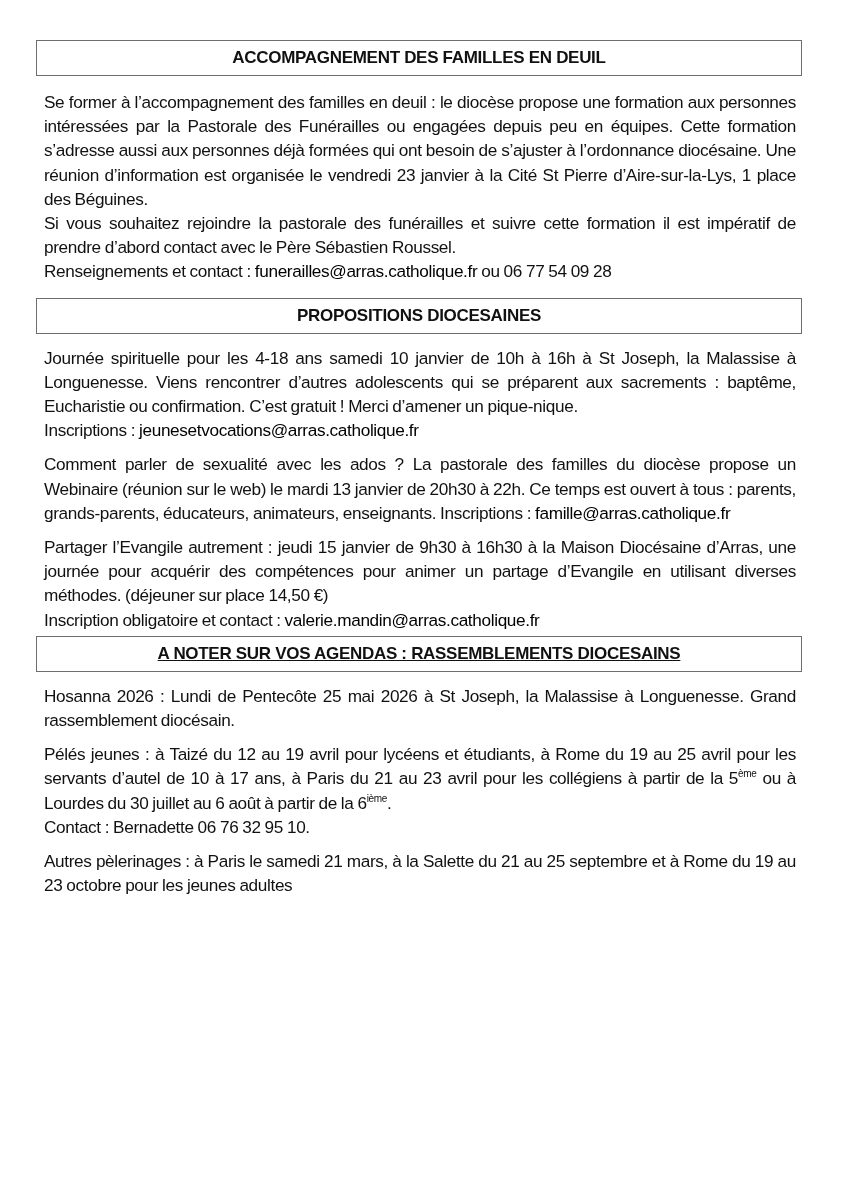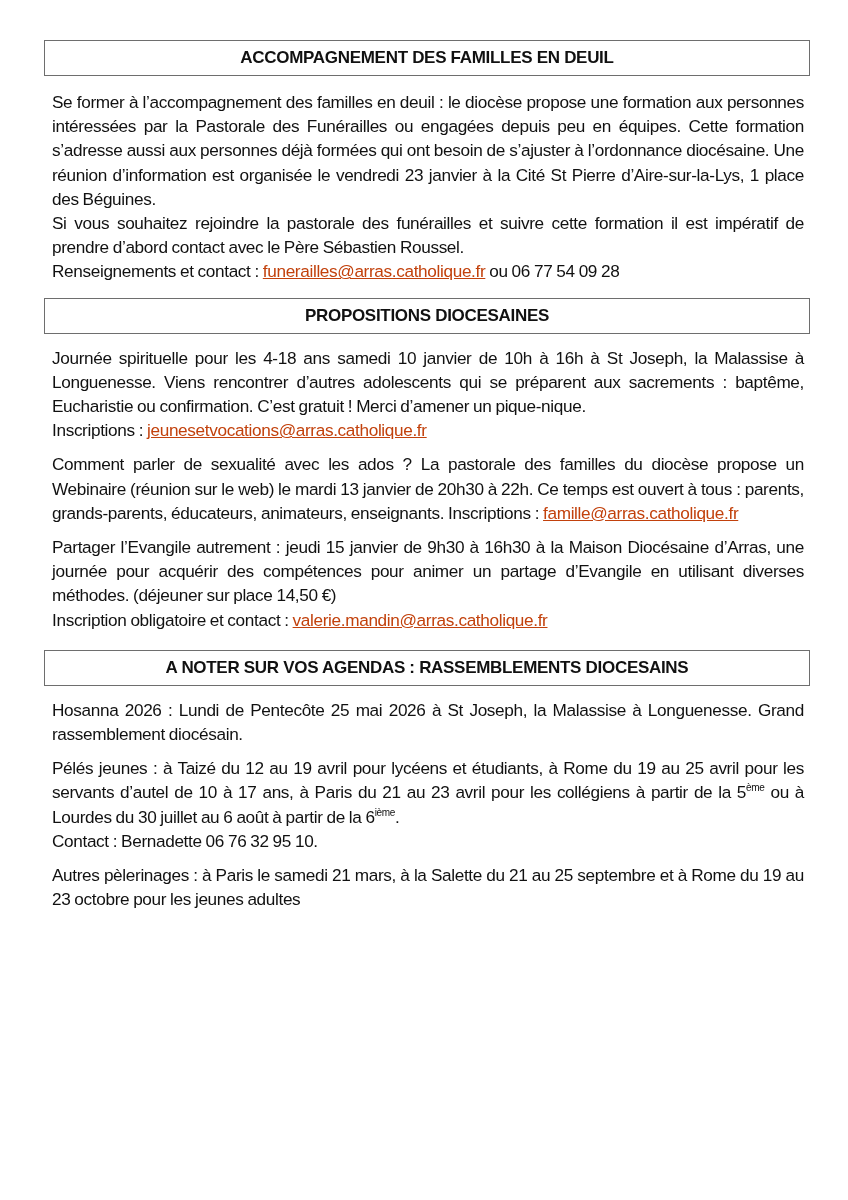--- a/index.html
+++ b/index.html
@@ -10,21 +10,21 @@
   body {
     width: 848px;
     height: 1200px;
     position: relative;
     overflow: hidden;
     font-family: "Liberation Sans", "DejaVu Sans", sans-serif;
     color: #111111;
   }
   .page {
     position: absolute;
-    left: 52px;
+    left: 44px;
     top: 40px;
     width: 752px;
   }
   .section-box {
     position: relative;
     margin-left: -8px;
     width: 766px;
     border: 1.5px solid #6e6e6e;
     text-align: center;
     font-weight: bold;
@@ -40,22 +40,21 @@
     font-size: 17.2px;
     line-height: 24.2px;
     text-align: justify;
     letter-spacing: -0.35px;
     word-spacing: -0.5px;
   }
   p b { font-weight: normal; }
   .block { margin-top: 12px; }
   .gap-sm { margin-top: 10px; }
   a.link {
-    color: #c2410c;
-    text-decoration: underline;
+    color: #000000;
   }
   sup { font-size: 10px; line-height: 0; }
   .last-line-left { text-align-last: left; }
 </style>
 </head>
 <body>
 
 <div class="page">
 
   <div class="section-box">ACCOMPAGNEMENT DES FAMILLES EN DEUIL</div>
@@ -83,21 +82,21 @@
     </p>
 
     <p class="gap-sm last-line-left">
       <b>Partager l’Evangile</b><span> autrement : jeudi 15 janvier de 9h30 à 16h30 à la Maison Diocésaine d’Arras, une journée pour acquérir des compétences pour animer un partage d’Evangile en utilisant diverses méthodes. (déjeuner sur place 14,50 €)</span>
     </p>
     <p class="last-line-left">
       <span>Inscription obligatoire et contact : </span><a class="link">valerie.mandin@arras.catholique.fr</a>
     </p>
   </div>
 
-  <div class="section-box" style="margin-top:18px;">A NOTER SUR VOS AGENDAS : RASSEMBLEMENTS DIOCESAINS</div>
+  <div class="section-box" style="margin-top:4px;text-decoration:underline;">A NOTER SUR VOS AGENDAS : RASSEMBLEMENTS DIOCESAINS</div>
   <div style="margin-top:12px;">
     <p class="last-line-left">
       <b>Hosanna 2026 :</b><span> Lundi de Pentecôte 25 mai 2026 à St Joseph, la Malassise à Longuenesse. Grand rassemblement diocésain.</span>
     </p>
 
     <p class="gap-sm last-line-left">
       <b>Pélés jeunes</b><span> : à Taizé du 12 au 19 avril pour lycéens et étudiants, à Rome du 19 au 25 avril pour les servants d’autel de 10 à 17 ans, à Paris du 21 au 23 avril pour les collégiens à partir de la 5</span><sup>ème</sup><span> ou à Lourdes du 30 juillet au 6 août à partir de la 6</span><sup>ième</sup><span>.</span>
     </p>
 
     <p class="last-line-left">Contact : Bernadette 06 76 32 95 10.</p>

